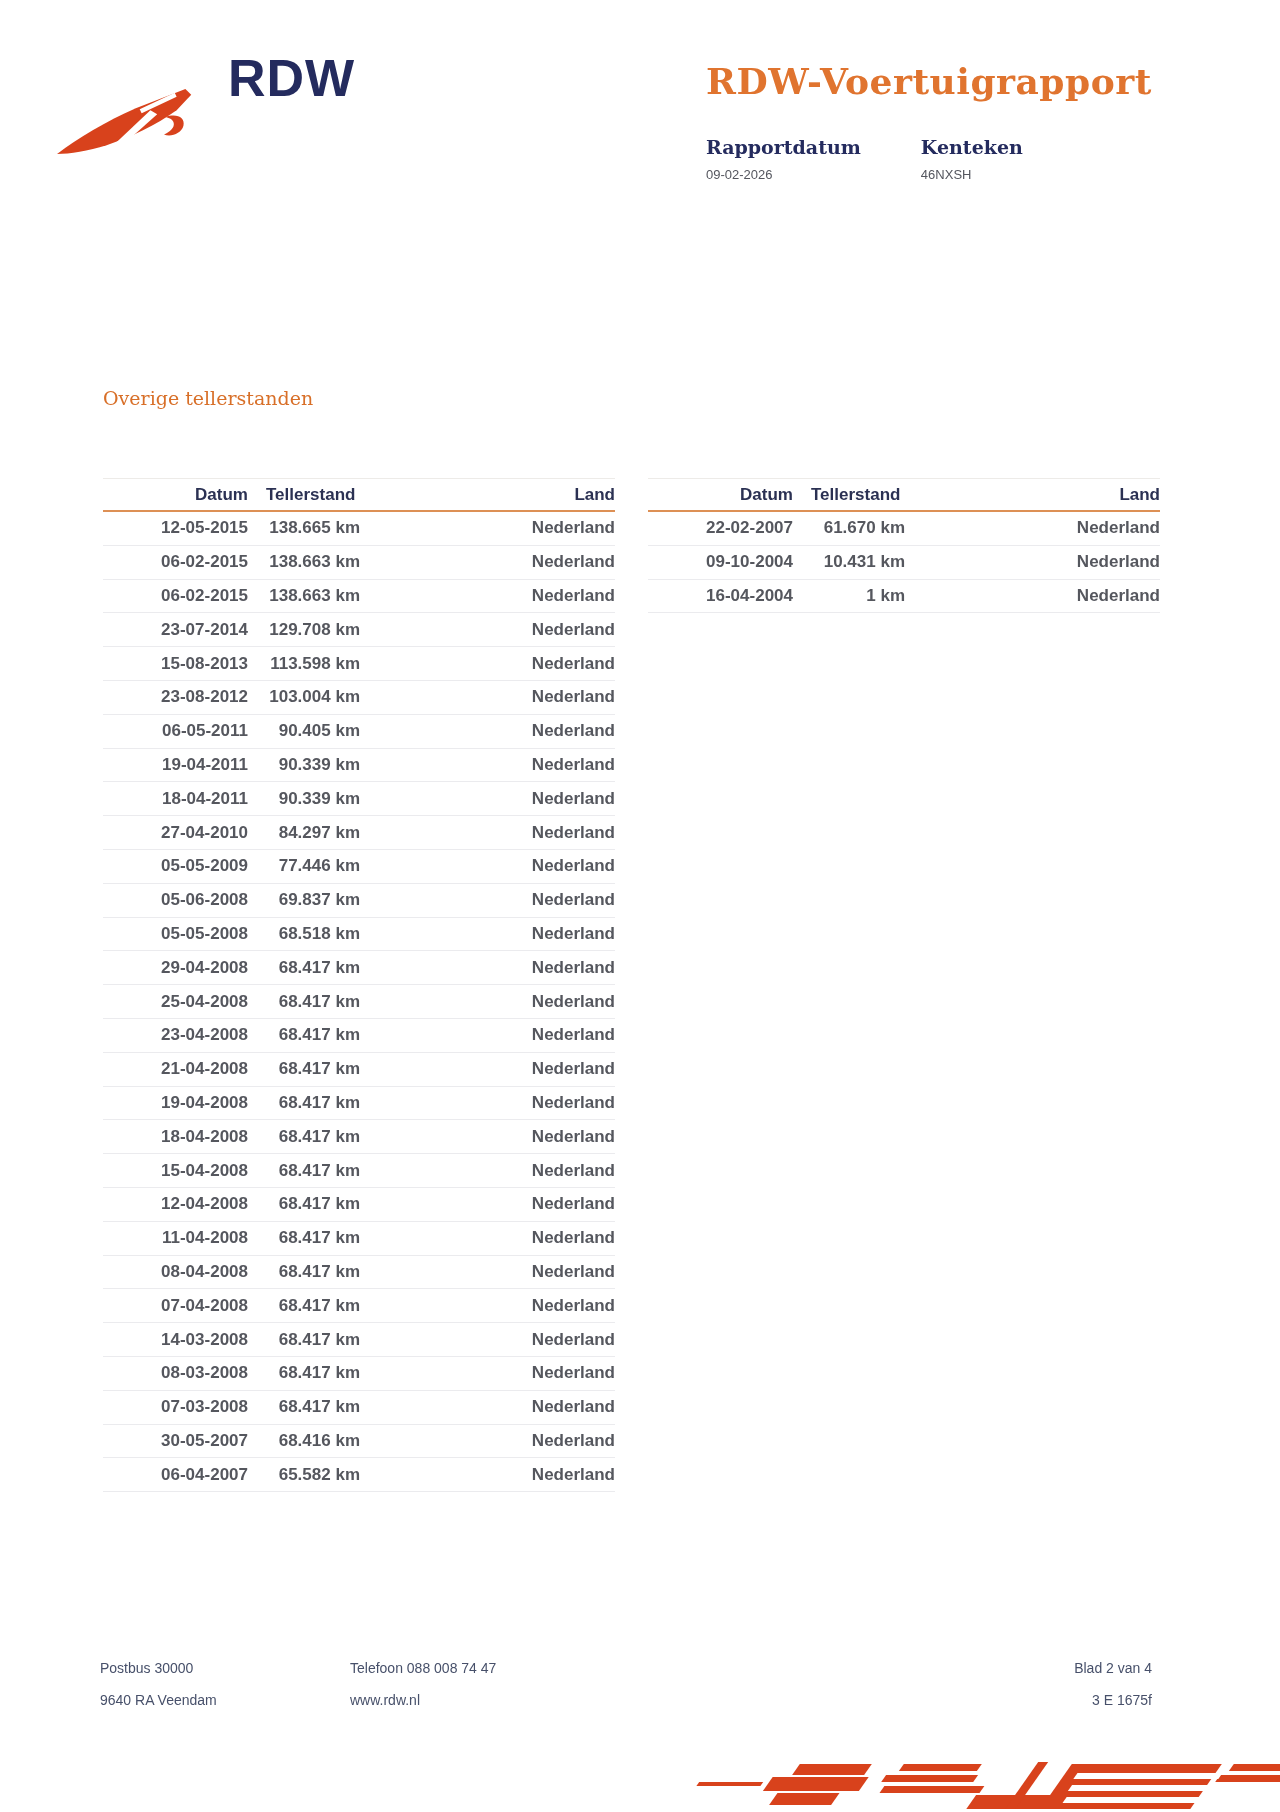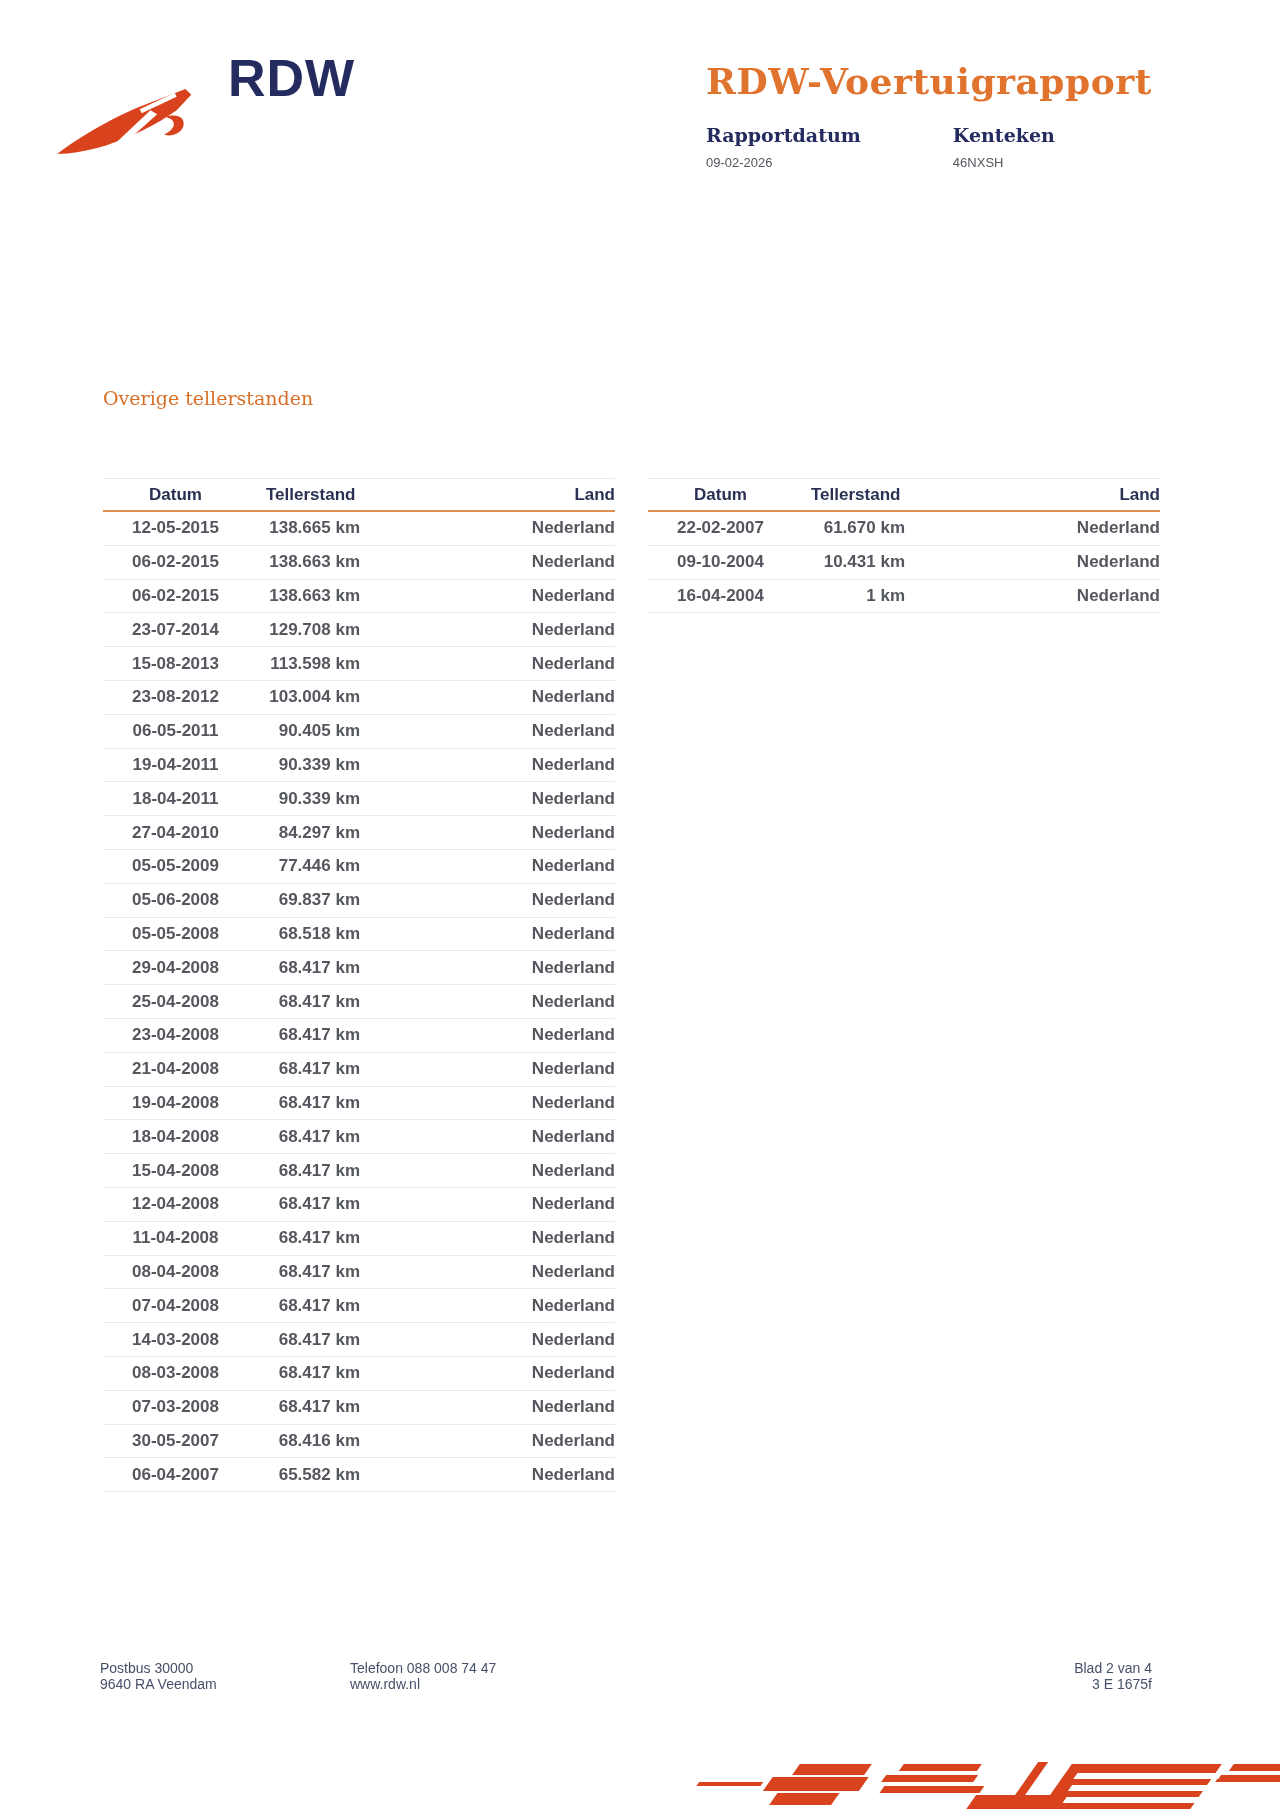--- a/index.html
+++ b/index.html
@@ -12,21 +12,21 @@
   .logo-text {
     position:absolute; left:228px; top:52px;
     font-family:Liberation Sans, sans-serif; font-weight:700; font-size:52px;
     color:#242b5e; letter-spacing:1px; line-height:1;
   }
   .doc-title {
     position:absolute; left:706px; top:60px; margin:0;
     font-family:"DejaVu Serif", serif; font-weight:700; font-size:36px;
     color:#e0742f; line-height:1.2; letter-spacing:0.5px;
   }
-  .meta { position:absolute; left:706px; top:124px; display:flex; gap:92px; }
+  .meta { position:absolute; left:706px; top:136px; display:flex; gap:60px; }
   .meta-block .label {
     font-family:"DejaVu Serif", serif; font-weight:700; font-size:19px;
     color:#242b5e; margin-bottom:9px;
   }
   .meta-block .value { font-size:13px; color:#54565e; }
   
   .section-heading {
     position:absolute; left:103px; top:387px;
     font-family:"DejaVu Serif", serif; font-weight:400; font-size:19px;
     color:#d86f28;
@@ -37,30 +37,30 @@
   .table.right { left:648px; }
   .thead {
     display:flex; align-items:center; height:31px;
     border-top:1px solid #edebe8; border-bottom:2px solid #dd9055;
     font-weight:700; color:#2b3153;
   }
   .tr {
     display:flex; align-items:center; height:33.8px;
     border-bottom:1px solid #ebebee; box-sizing:border-box;font-weight:bold;
   }
-  .col-datum  { width:145px; text-align:center; }
+  .col-datum  { width:145px; text-align:right; }
   .th-teller  { width:112px; text-align:left; padding-left:18px; box-sizing:border-box; }
   .col-teller { width:112px; text-align:right; }
   .col-land   { flex:1; text-align:right; }
   
   .footer-col { position:absolute; top:1660px; font-size:14px; color:#47506a; }
   .footer-col.c1 { left:100px; }
   .footer-col.c2 { left:350px; }
   .footer-col.c3 { right:128px; text-align:right; }
-  .fline + .fline { }
+  .fline + .fline { margin-top:16px; }
   
   .bottom-art { position:absolute; left:660px; top:1758px; }
 </style>
 </head>
 <body>
 
 <div class="page">
 
   <svg class="logo-svg" width="146" height="70" viewBox="0 0 150 72" xmlns="http://www.w3.org/2000/svg">
     <path fill="#d8421c" d="M1,70 C22,54 52,36 82,23 L133,3 L139,9 L124,25 C103,40 78,52 52,61 C33,67 14,70 1,70 Z"></path>

